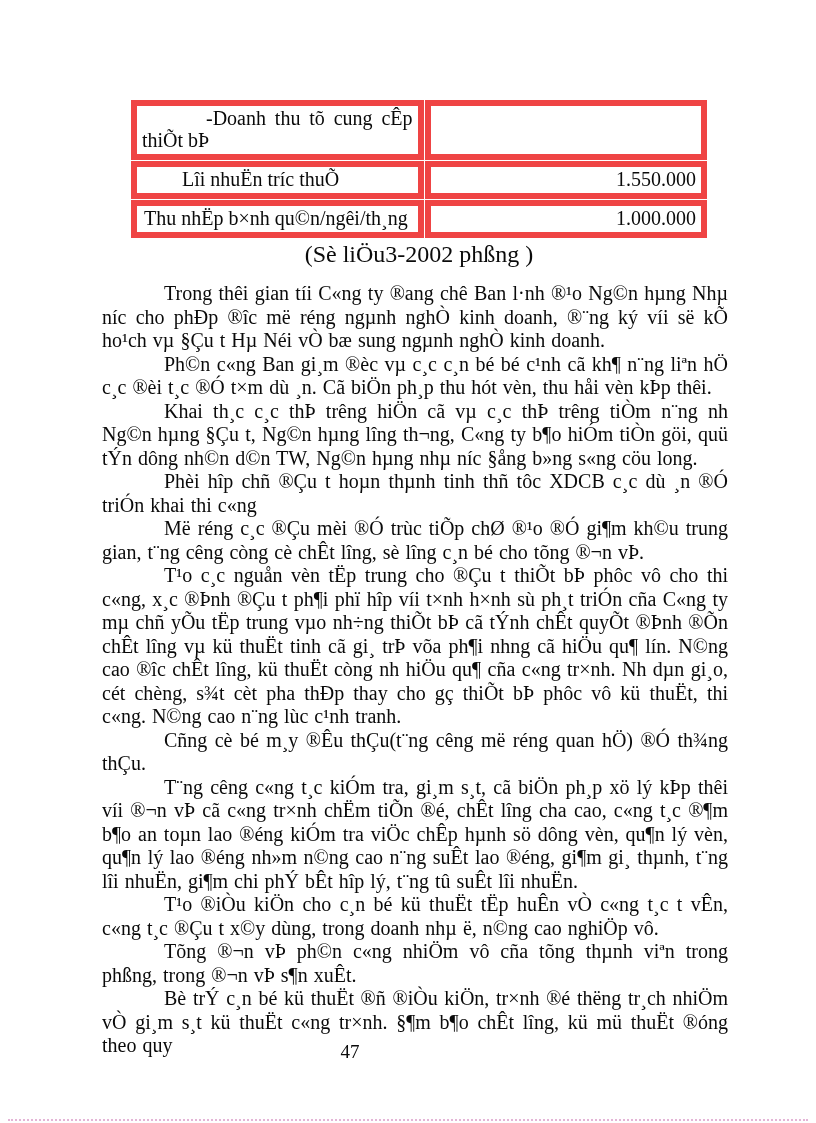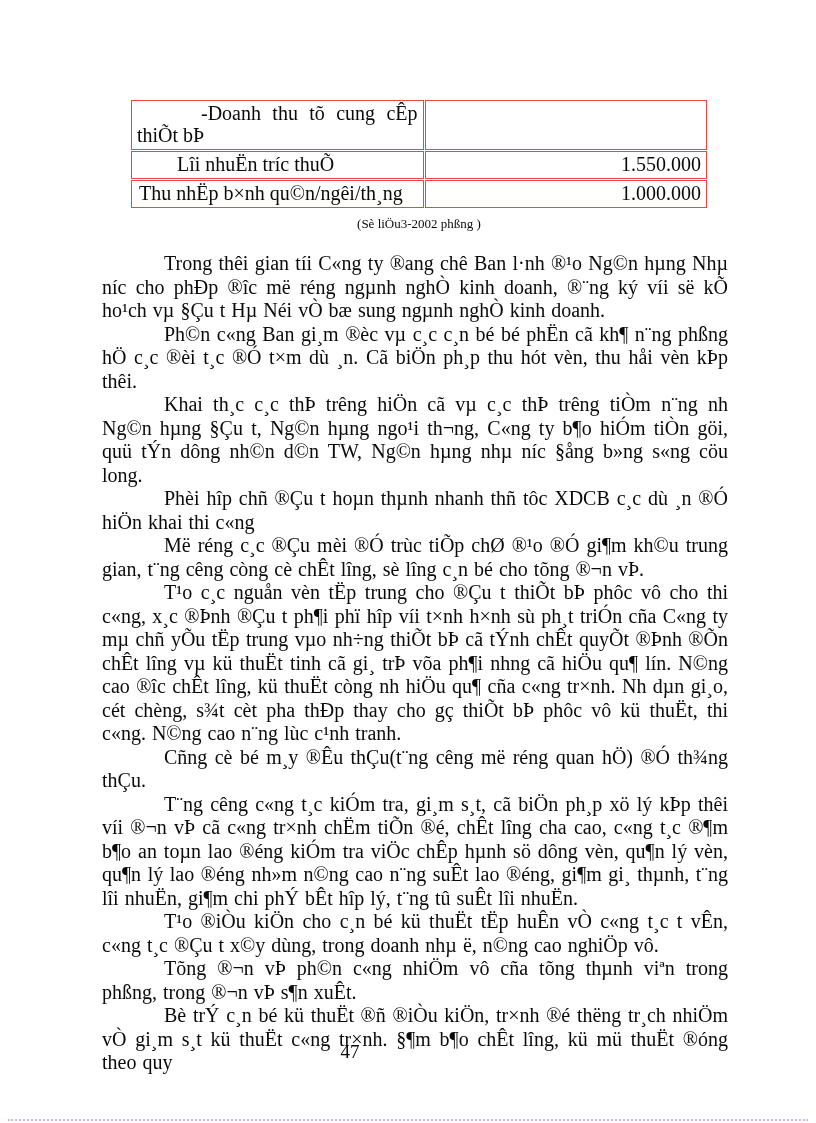--- a/index.html
+++ b/index.html
@@ -19,35 +19,35 @@
   .fin-table {
     margin: 99px 0 0 130px;
     width: 578px;
     table-layout: fixed;
     border-collapse: separate;
     border-spacing: 1px;
     font-size: 20px;
     line-height: 22px;
   }
   .fin-table td {
-    border: 1px solid #ef4444;
+    border: 6px solid #ef4444;
     padding: 1px 5px 3px 5px;
     vertical-align: top;
   }
   .col-label { width: 290px; }
   .col-value { width: 280px; margin-top: 20px; }
   .lbl-0 { text-align: justify; text-indent: 64px; }
   .lbl-1 { text-indent: 40px; margin-left: 36px; }
   .lbl-2 { text-indent: 2px; }
   .val { text-align: right; }
   .caption {
     width: 578px;
     margin: 3px 0 16px 130px;
     text-align: center;
-    font-size: 13px;
+    font-size: 24px;
     line-height: 24px;
   }
   .bodytext {
     margin: 13px 88px 0 102px;
     font-size: 20px;
     line-height: 23.5px;
     text-align: justify;
   }
   .bodytext p {
     margin: 0;
@@ -88,23 +88,23 @@
       <td class="col-label lbl-2">Thu nhËp b×nh qu©n/ngêi/th¸ng</td>
       <td class="col-value val">1.000.000</td>
     </tr>
   </tbody>
     </table>
 
   <div class="caption">(Sè liÖu3-2002  phßng )</div>
 
   <div class="bodytext">
     <p>Trong thêi gian tíi C«ng ty ®ang chê Ban l·nh ®¹o Ng©n hµng Nhµ níc  cho phÐp ®îc  më réng ngµnh nghÒ kinh doanh, ®¨ng ký víi së kÕ ho¹ch vµ §Çu t  Hµ Néi vÒ bæ sung ngµnh nghÒ kinh doanh.</p>
-    <p>Ph©n c«ng Ban gi¸m ®èc vµ c¸c c¸n bé bé phËn cã kh¶ n¨ng phßng hÖ c¸c ®èi t¸c ®Ó t×m dù ¸n. Cã biÖn ph¸p thu hót vèn, thu håi vèn kÞp thêi.</p>
-    <p>Khai th¸c c¸c thÞ trêng  hiÖn cã vµ c¸c thÞ trêng  tiÒm n¨ng nh Ng©n hµng §Çu t,  Ng©n hµng ngo¹i th¬ng,  C«ng ty b¶o hiÓm tiÒn göi, quü tÝn dông nh©n d©n TW, Ng©n hµng nhµ níc  §ång b»ng s«ng cöu long.</p>
-    <p>Phèi hîp chñ ®Çu t  hoµn thµnh nhanh thñ tôc XDCB c¸c dù ¸n ®Ó hiÖn khai thi c«ng</p>
+    <p>Ph©n c«ng Ban gi¸m ®èc vµ c¸c c¸n bé bé c¹nh cã kh¶ n¨ng liªn hÖ c¸c ®èi t¸c ®Ó t×m dù ¸n. Cã biÖn ph¸p thu hót vèn, thu håi vèn kÞp thêi.</p>
+    <p>Khai th¸c c¸c thÞ trêng  hiÖn cã vµ c¸c thÞ trêng  tiÒm n¨ng nh Ng©n hµng §Çu t,  Ng©n hµng lîng th¬ng,  C«ng ty b¶o hiÓm tiÒn göi, quü tÝn dông nh©n d©n TW, Ng©n hµng nhµ níc  §ång b»ng s«ng cöu long.</p>
+    <p>Phèi hîp chñ ®Çu t  hoµn thµnh tinh thñ tôc XDCB c¸c dù ¸n ®Ó triÓn khai thi c«ng</p>
     <p>Më réng c¸c ®Çu mèi ®Ó trùc tiÕp chØ ®¹o ®Ó gi¶m kh©u trung gian, t¨ng cêng  còng cè chÊt lîng,  sè lîng  c¸n bé cho tõng ®¬n vÞ.</p>
     <p>T¹o c¸c nguån vèn tËp trung cho ®Çu t  thiÕt bÞ phôc vô cho thi c«ng, x¸c ®Þnh ®Çu t  ph¶i phï hîp víi t×nh h×nh sù ph¸t triÓn cña C«ng ty mµ chñ yÕu tËp trung vµo nh÷ng thiÕt bÞ cã tÝnh chÊt quyÕt ®Þnh ®Õn chÊt lîng vµ kü thuËt tinh cã gi¸ trÞ võa ph¶i nhng  cã hiÖu qu¶ lín. N©ng cao ®îc chÊt lîng,  kü thuËt còng nh  hiÖu qu¶ cña c«ng tr×nh. Nh  dµn gi¸o, cét chèng, s¾t cèt pha thÐp thay cho gç thiÕt bÞ phôc vô kü thuËt, thi c«ng. N©ng cao n¨ng lùc c¹nh tranh.</p>
     <p>Cñng cè bé m¸y ®Êu thÇu(t¨ng cêng  më réng quan hÖ) ®Ó th¾ng thÇu.</p>
     <p>T¨ng cêng  c«ng t¸c kiÓm tra, gi¸m s¸t, cã biÖn ph¸p xö lý kÞp thêi víi ®¬n vÞ cã c«ng tr×nh chËm tiÕn ®é, chÊt lîng  cha  cao, c«ng t¸c ®¶m b¶o an toµn lao ®éng kiÓm tra viÖc chÊp hµnh sö dông vèn, qu¶n lý vèn, qu¶n lý lao ®éng nh»m n©ng cao n¨ng suÊt lao ®éng, gi¶m gi¸ thµnh, t¨ng lîi nhuËn, gi¶m chi phÝ bÊt hîp lý, t¨ng tû suÊt lîi nhuËn.</p>
     <p>T¹o ®iÒu kiÖn cho c¸n bé kü thuËt tËp huÊn vÒ c«ng t¸c t vÊn, c«ng t¸c ®Çu t  x©y dùng, trong doanh nhµ ë, n©ng cao nghiÖp vô.</p>
     <p>Tõng ®¬n vÞ ph©n c«ng nhiÖm vô cña tõng thµnh viªn trong phßng, trong ®¬n vÞ s¶n xuÊt.</p>
     <p>Bè trÝ c¸n bé kü thuËt ®ñ ®iÒu kiÖn, tr×nh ®é thëng tr¸ch nhiÖm vÒ gi¸m s¸t kü thuËt c«ng tr×nh. §¶m b¶o chÊt lîng,  kü mü thuËt ®óng theo quy</p>
   </div>
 
   <div class="pagenum">47</div>

